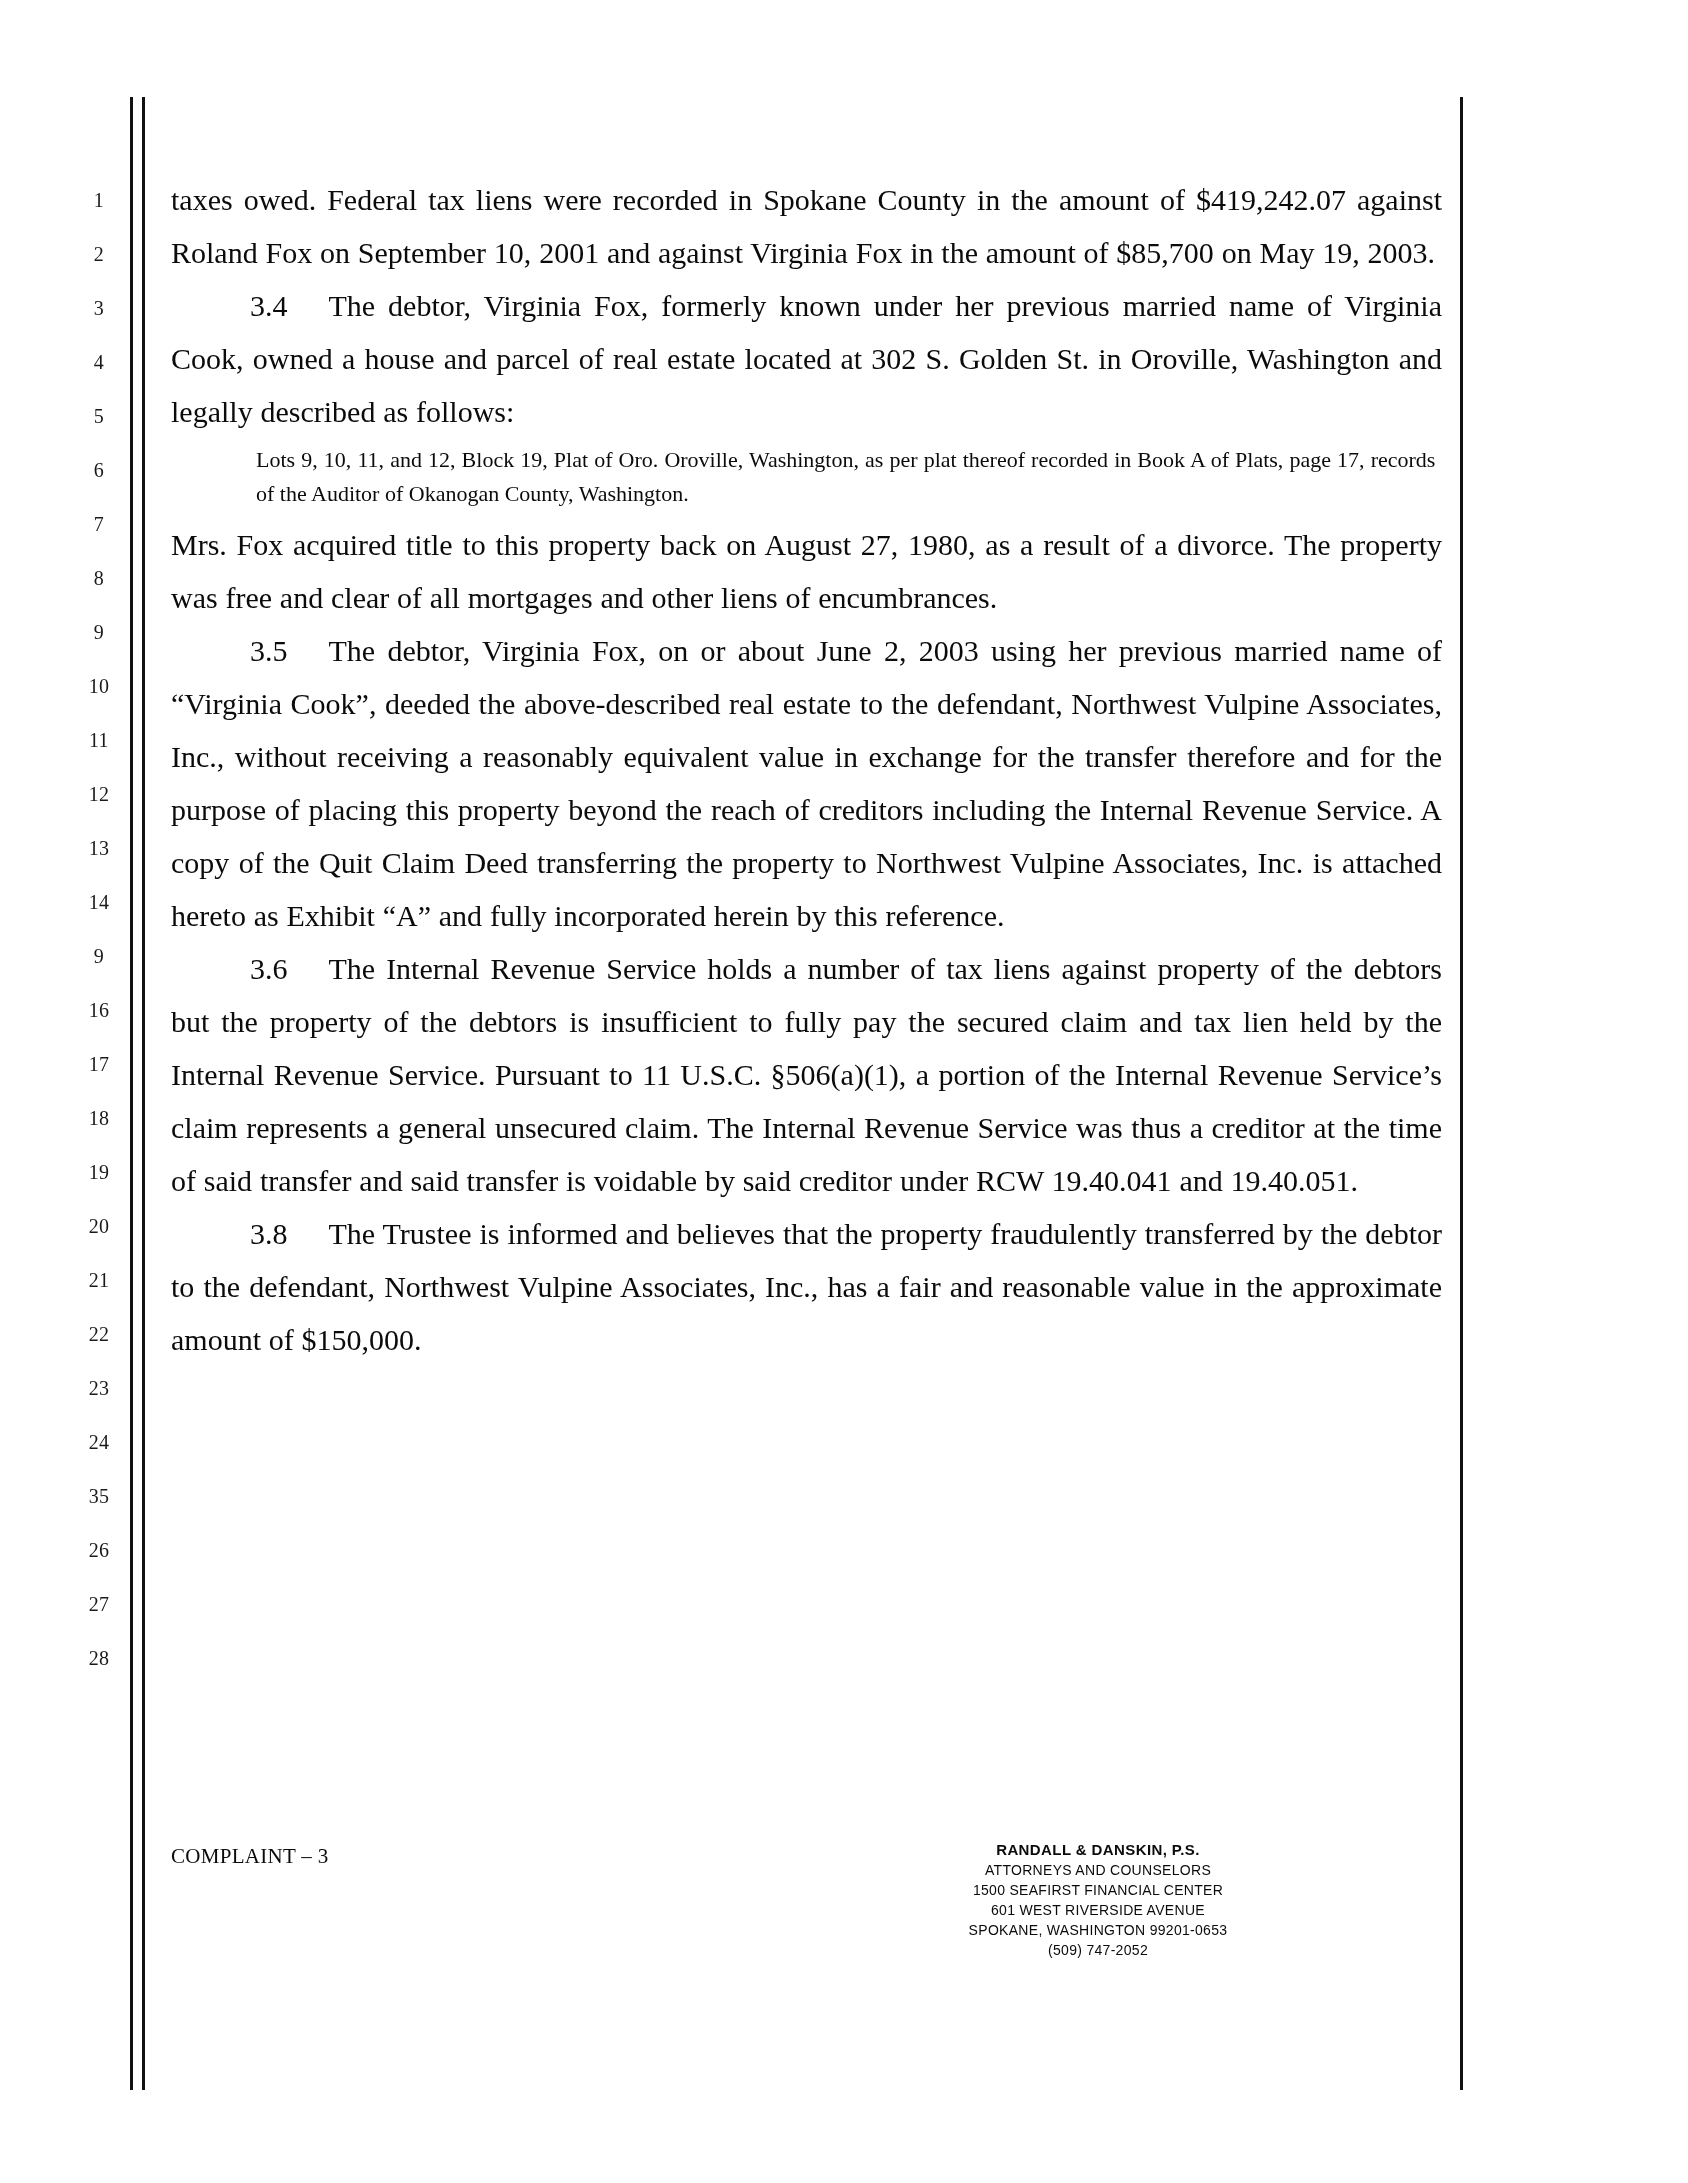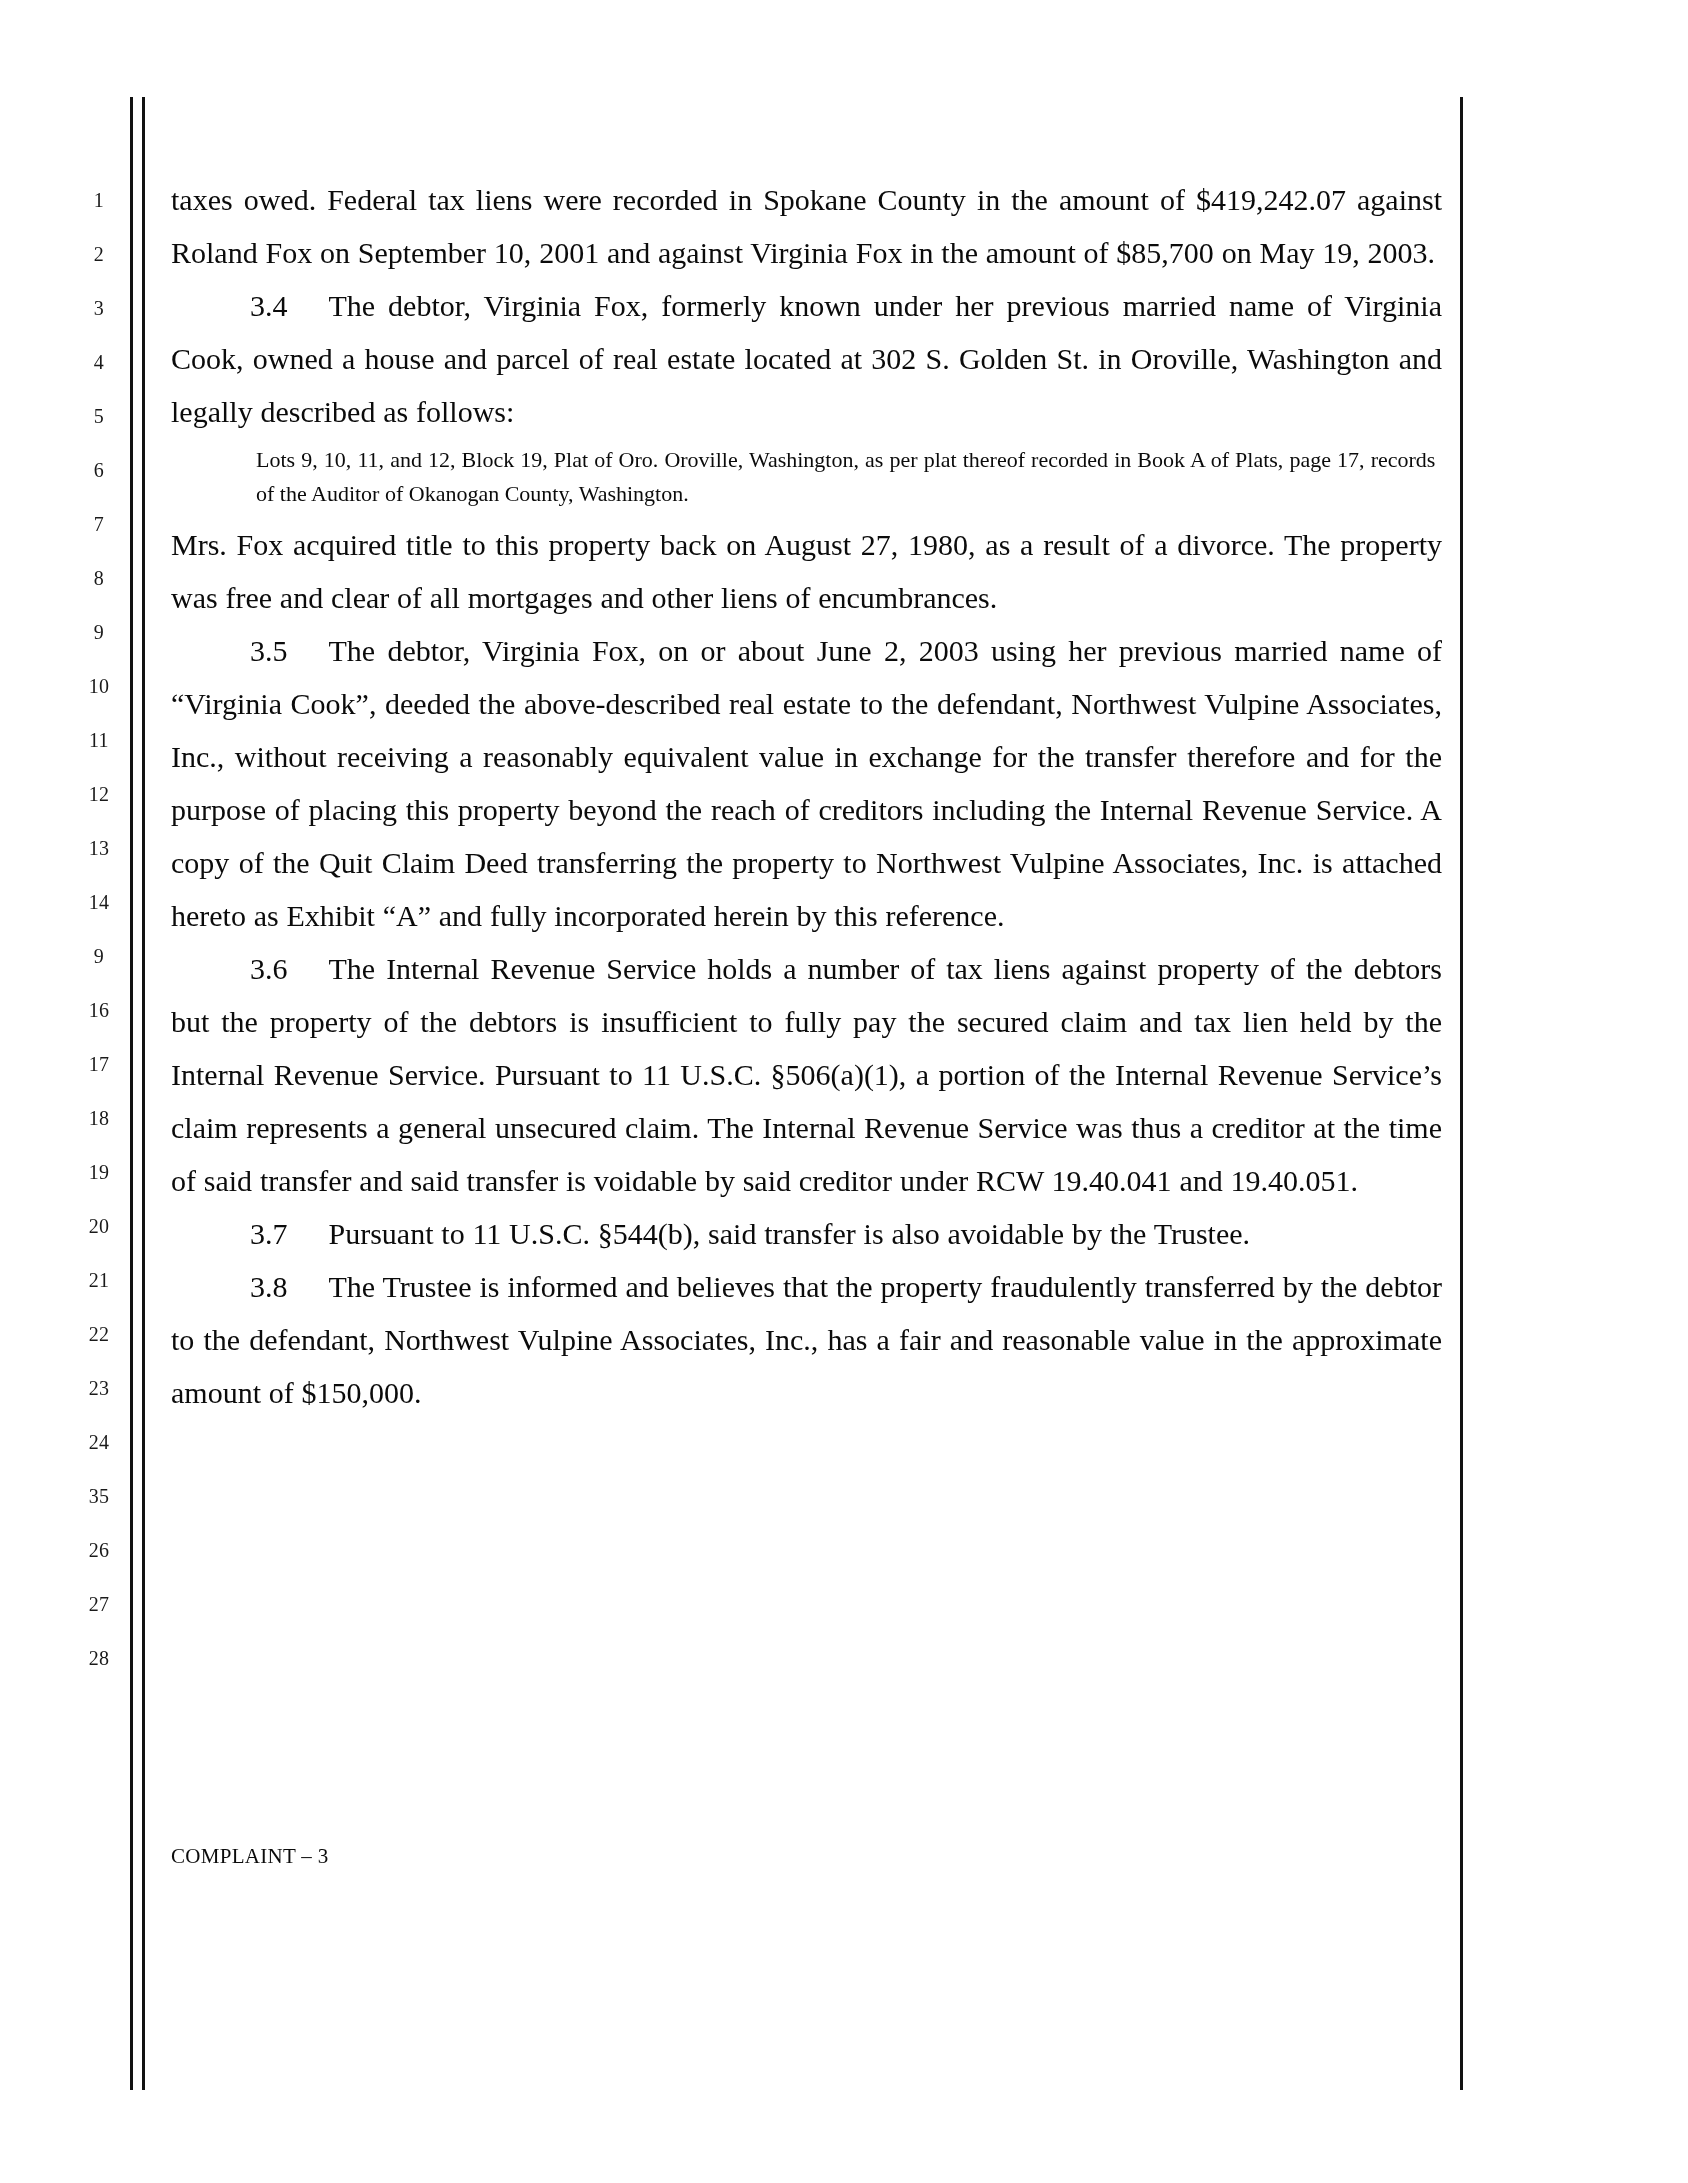--- a/index.html
+++ b/index.html
@@ -147,24 +147,31 @@
     <p class="body-text indent"><span>3.4</span><span class="num-gap"></span><span>The debtor, Virginia Fox, formerly known under her previous married name of Virginia Cook, owned a house and parcel of real estate located at 302 S. Golden St. in Oroville, Washington and legally described as follows:</span></p>
 
     <p class="blockquote">Lots 9, 10, 11, and 12, Block 19, Plat of Oro. Oroville, Washington, as per plat thereof recorded in Book A of Plats, page 17, records of the Auditor of Okanogan County, Washington.</p>
 
     <p class="body-text">Mrs. Fox acquired title to this property back on August 27, 1980, as a result of a divorce.  The property was free and clear of all mortgages and other liens of encumbrances.</p>
 
     <p class="body-text indent"><span>3.5</span><span class="num-gap"></span><span>The debtor, Virginia Fox, on or about June 2, 2003 using her previous married name of “Virginia Cook”, deeded the above-described real estate to the defendant, Northwest Vulpine Associates, Inc., without receiving a reasonably equivalent value in exchange for the transfer therefore and for the purpose of placing this property beyond the reach of creditors including the Internal Revenue Service.  A copy of the Quit Claim Deed transferring the property to Northwest Vulpine Associates, Inc. is attached hereto as Exhibit “A” and fully incorporated herein by this reference.</span></p>
 
     <p class="body-text indent"><span>3.6</span><span class="num-gap"></span><span>The Internal Revenue Service holds a number of tax liens against property of the debtors but the property of the debtors is insufficient to fully pay the secured claim and tax lien held by the Internal Revenue Service.  Pursuant to 11 U.S.C.  §506(a)(1), a portion of the Internal Revenue Service’s claim represents a general unsecured claim.  The Internal Revenue Service was thus a creditor at the time of said transfer and said transfer is voidable by said creditor under RCW 19.40.041 and 19.40.051.</span></p>
 
-    <p class="body-text indent"><span>3.7</span><span class="num-gap"></span><span>Pursuant to 11 U.S.C.  §544(b), said transfer is also avoidable by the Trustee.</span></p>
 
     <p class="body-text indent"><span>3.8</span><span class="num-gap"></span><span>The Trustee is informed and believes that the property fraudulently transferred by the debtor to the defendant, Northwest Vulpine Associates, Inc., has a fair and reasonable value in the approximate amount of $150,000.</span></p>
 
   </div>
 
   <div class="footer">
     <div class="footer-left">COMPLAINT – 3</div>
+    <div class="footer-right">
+      <div class="firm">RANDALL &amp; DANSKIN, P.S.</div>
+      <div>ATTORNEYS AND COUNSELORS</div>
+      <div>1500 SEAFIRST FINANCIAL CENTER</div>
+      <div>601 WEST RIVERSIDE AVENUE</div>
+      <div>SPOKANE, WASHINGTON  99201-0653</div>
+      <div>(509) 747-2052</div>
+    </div>
   </div>
 
 </div>
 
 
 </body></html>

